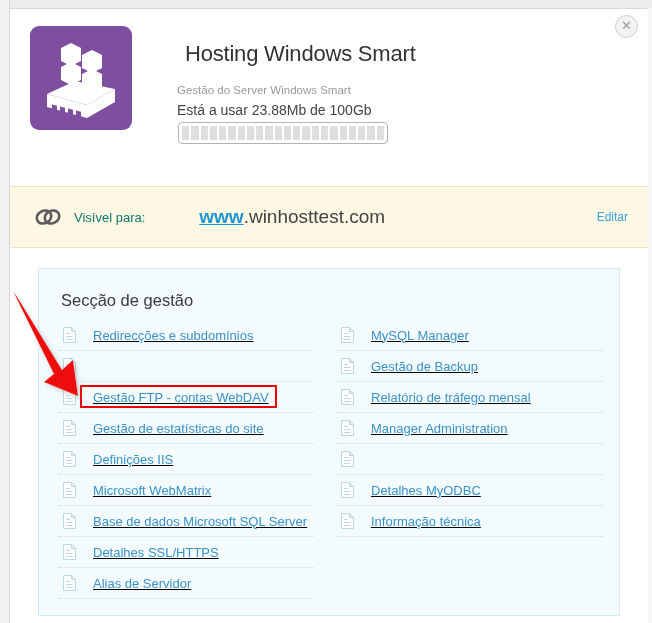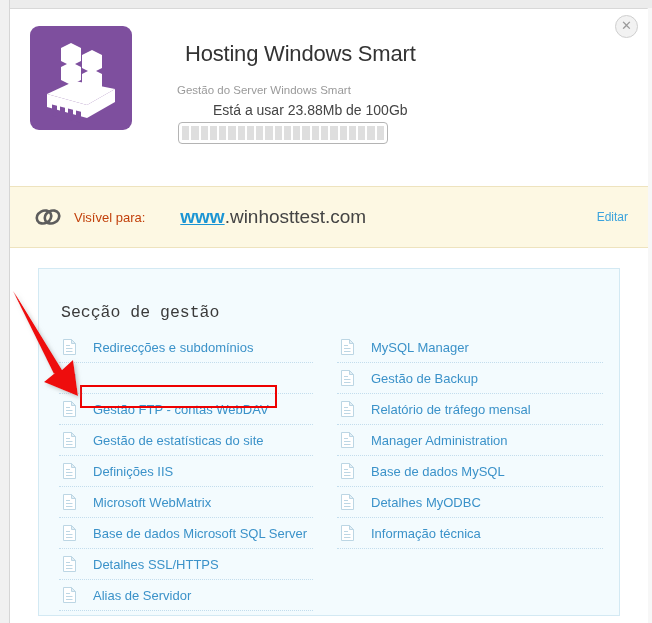--- a/index.html
+++ b/index.html
@@ -78,21 +78,20 @@
     font-size: 11.5px;
     color: #9a9a9a;
     margin: 4px 0 0 2px;
     line-height: 15px;
   }
   #usage-text {
     position: absolute;
     left: 167px; top: 93px;
     font-size: 14px;
     color: #444444;
-    margin-left: 36px;
   }
   #usage-bar {
     position: absolute;
     left: 168px; top: 113px;
     width: 210px; height: 22px;
     box-sizing: border-box;
     border: 1px solid #b4b4b4;
     border-radius: 4px;
     background: #ffffff;
     padding: 3px 3px;
@@ -133,25 +132,25 @@
     align-items: center;
   }
   #chain-icon {
     margin-left: 24px;
     width: 28px; height: 26px;
     flex: 0 0 auto;
   }
   #visible-label {
     margin-left: 12px;
     font-size: 13px;
-    color: #c2410c;
+    color: #0f766e;
     flex: 0 0 auto;
   }
   #domain-wrap {
-    margin-left: 35px;
+    margin-left: 54px;
     flex: 1 1 auto;
     white-space: nowrap;
   }
   #www-link {
     font-size: 19px;
     color: #1b95d4;
     font-weight: bold;
     text-decoration: underline;
     cursor: pointer;
   }
@@ -170,29 +169,29 @@
   
   #mgmt-panel {
     position: absolute;
     left: 28px; top: 259px;
     width: 582px; height: 348px;
     box-sizing: border-box;
     background: #f3fbfe;
     border: 1px solid #d3e9f3;
   }
   #mgmt-title {
-    margin: 34px 0 10px 22px;
+    margin: 22px 0 10px 22px;
     font-size: 16.5px;
     color: #3a3a3a;
     font-weight: normal;
-    font-family: Liberation Mono, monospace;
   }
   #mgmt-columns {
     display: flex;
     padding: 0 16px 0 20px;
+    text-decoration: underline;
   }
   .mgmt-col {
     width: 50%;
     box-sizing: border-box;
   }
   .mgmt-col.left { padding-right: 18px; }
   .mgmt-col.right { padding-left: 6px; }
 
   .mgmt-item {
     display: flex;
@@ -481,21 +480,20 @@
           <div class="mgmt-item">
             <span class="doc-icon"><svg width="13" height="16" viewBox="0 0 13 16" xmlns="http://www.w3.org/2000/svg">
                 <path d="M0.5 0.5 H8.5 L12.5 4.5 V15.5 H0.5 Z" fill="#ffffff" stroke="#bcd6e4"></path>
                 <path d="M8.5 0.5 L12.5 4.5 H8.5 Z" fill="#e3eff6" stroke="#bcd6e4"></path>
                 <g stroke="#bcd6e4" stroke-width="1">
                   <line x1="3" y1="6.5" x2="7" y2="6.5"></line>
                   <line x1="3" y1="9.5" x2="9.5" y2="9.5"></line>
                   <line x1="3" y1="12.5" x2="9.5" y2="12.5"></line>
                 </g>
               </svg></span>
-            <span class="item-label">Base de dados MySQL</span>
           </div>
           <div class="mgmt-item">
             <span class="doc-icon"><svg width="13" height="16" viewBox="0 0 13 16" xmlns="http://www.w3.org/2000/svg">
                 <path d="M0.5 0.5 H8.5 L12.5 4.5 V15.5 H0.5 Z" fill="#ffffff" stroke="#bcd6e4"></path>
                 <path d="M8.5 0.5 L12.5 4.5 H8.5 Z" fill="#e3eff6" stroke="#bcd6e4"></path>
                 <g stroke="#bcd6e4" stroke-width="1">
                   <line x1="3" y1="6.5" x2="7" y2="6.5"></line>
                   <line x1="3" y1="9.5" x2="9.5" y2="9.5"></line>
                   <line x1="3" y1="12.5" x2="9.5" y2="12.5"></line>
                 </g>

